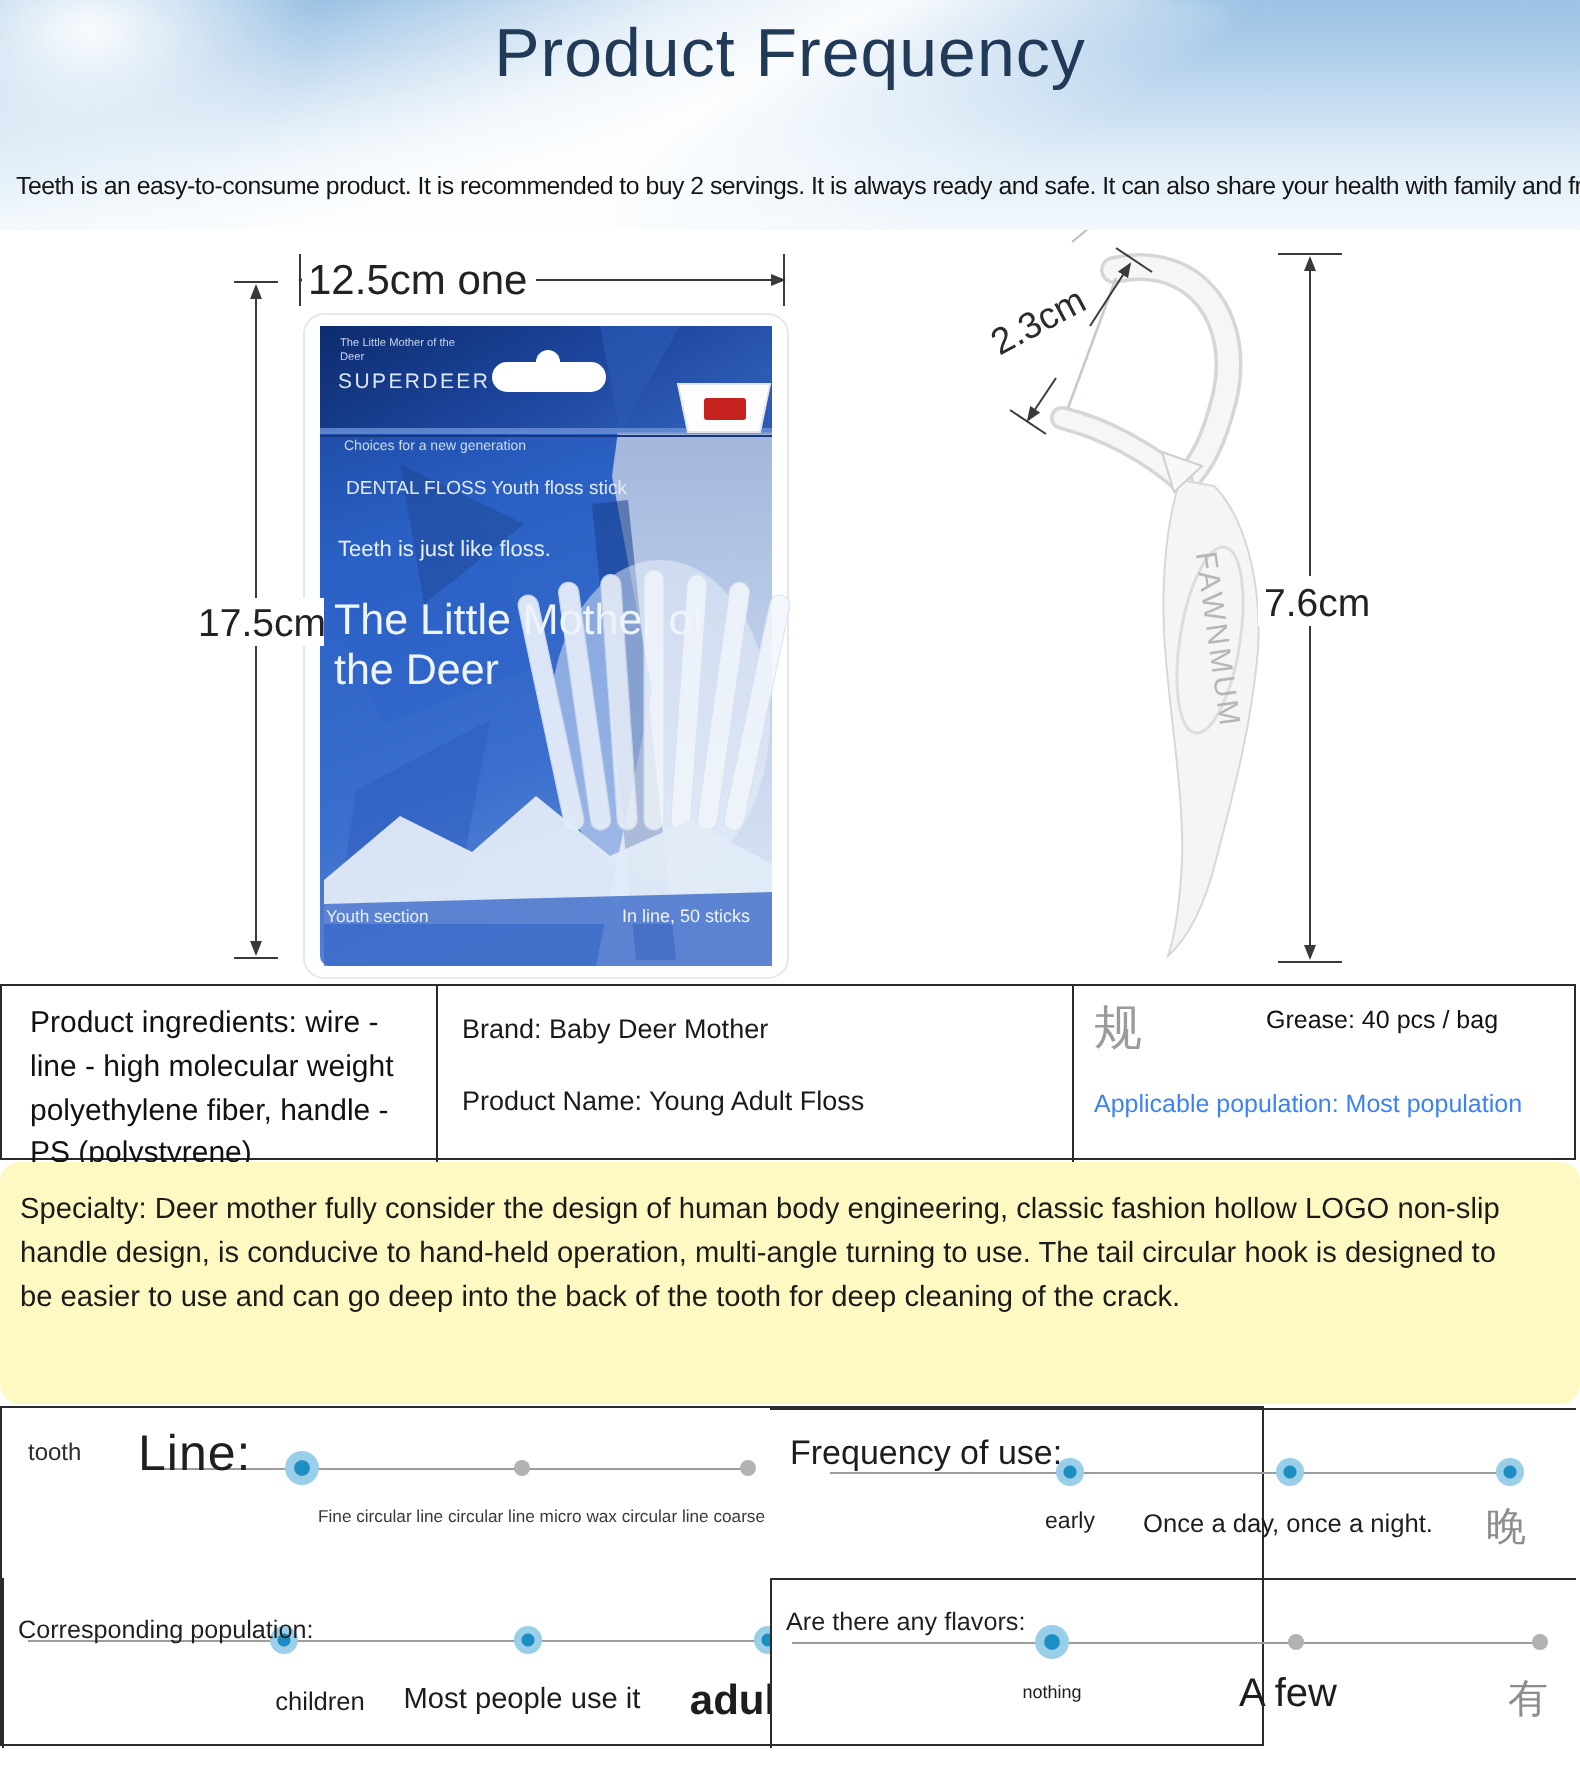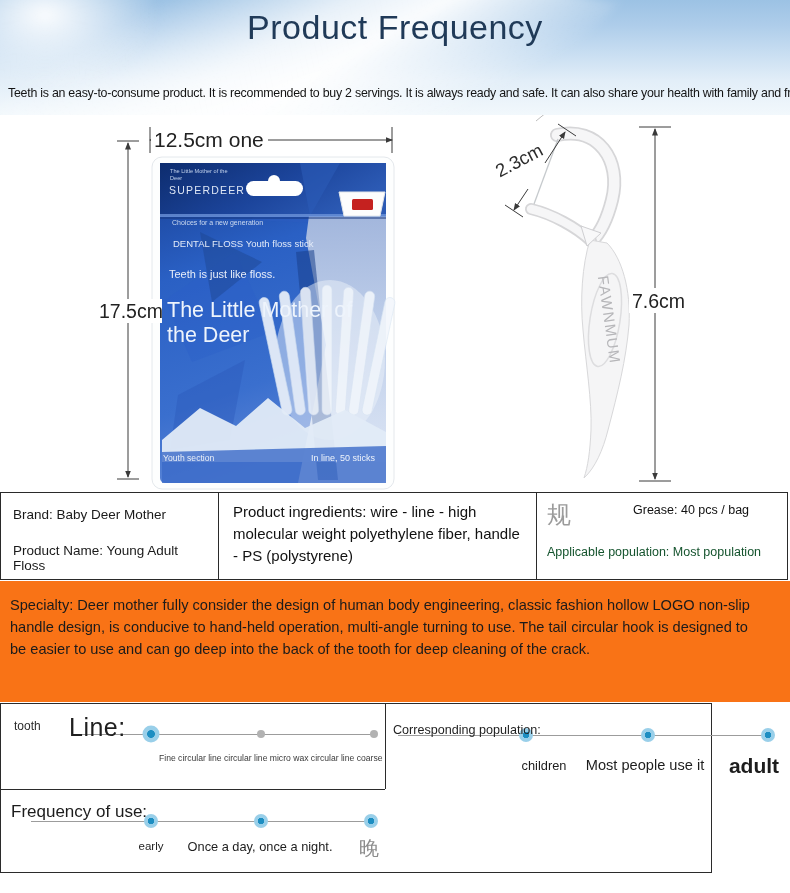--- a/index.html
+++ b/index.html
@@ -41,29 +41,29 @@
   }
   .spec-cell{position:relative;box-sizing:border-box;}
   .spec-cell + .spec-cell{border-left:1px solid #2a2a2a;}
   .cell-brand{padding:14px 6px 0 12px;font-size:13.5px;}
   .cell-brand .row2{margin-top:21px;}
   .cell-ingredients{padding:8px 10px 0 14px;font-size:15px;line-height:1.45;color:#111;}
   .cell-spec{padding:8px 6px 0 10px;}
   .spec-row1{display:flex;align-items:flex-start;}
   .cjk{font-size:24px;color:#9b9b9b;line-height:1;margin-top:2px;}
   .grease{font-size:12.5px;margin:2px 0 0 62px;color:#111;}
-  .applicable{font-size:12.5px;margin-top:18px;color:#14532d;}
+  .applicable{font-size:12.5px;margin-top:18px;color:#3b82f6;}
   
   .specialty{
-    position:absolute;top:581px;left:0;width:790px;height:121px;background:#f97316;box-sizing:border-box;
-    padding:13px 27px 0 10px;font-size:14.6px;line-height:1.52;color:#1b1b1b;
+    position:absolute;top:581px;left:0;width:790px;height:121px;background:#fef9c3;box-sizing:border-box;
+    padding:13px 27px 0 10px;font-size:14.6px;line-height:1.52;color:#1b1b1b;border-radius:10px;
   }
   
   .attr-grid{
-    position:absolute;top:703px;left:0;width:712px;height:170px;
+    position:absolute;top:703px;left:0;width:632px;height:170px;
     display:grid;grid-template-columns:384px 403px;grid-template-rows:85px 85px;
     border:1px solid #2b2b2b;box-sizing:border-box;background:#fff;
   }
   .attr-cell{position:relative;box-sizing:border-box;overflow:hidden;}
   .attr-cell.c2,.attr-cell.c4{border-left:1px solid #2b2b2b;}
   .attr-cell.c3,.attr-cell.c4{border-top:1px solid #2b2b2b;}
   .slider-line{position:absolute;height:1px;background:#9c9c9c;z-index:0;}
   .dot{position:absolute;border-radius:50%;transform:translate(-50%,-50%);z-index:1;}
   .dot.blue{width:14px;height:14px;background:radial-gradient(circle,#1d8ec2 0 3px,#99cfe9 3.5px);}
   .dot.active{width:17px;height:17px;background:radial-gradient(circle,#1d8ec2 0 3.6px,#99cfe9 4.2px);}
@@ -213,26 +213,26 @@
       <text x="154" y="147" font-size="21" fill="#222">12.5cm one</text>
       <rect x="96" y="299" width="66" height="24" fill="#ffffff"></rect>
       <text x="99" y="318" font-size="19.5" fill="#222">17.5cm</text>
       <text transform="translate(522,166) rotate(-28)" text-anchor="middle" font-size="18.5" fill="#2c2c2c">2.3cm</text>
       <rect x="629" y="288" width="64" height="25" fill="#ffffff"></rect>
       <text x="632" y="308" font-size="19.5" fill="#222">7.6cm</text>
     </svg>
   </div>
 
   <div class="spec-table">
+    <div class="spec-cell cell-ingredients">
+      <div>Product ingredients: wire - line - high molecular weight polyethylene fiber, handle - PS (polystyrene)</div>
+    </div>
     <div class="spec-cell cell-brand">
       <div>Brand: Baby Deer Mother</div>
       <div class="row2">Product Name: Young Adult Floss</div>
-    </div>
-    <div class="spec-cell cell-ingredients">
-      <div>Product ingredients: wire - line - high molecular weight polyethylene fiber, handle - PS (polystyrene)</div>
     </div>
     <div class="spec-cell cell-spec">
       <div class="spec-row1">
         <span class="cjk">规</span>
         <span class="grease">Grease: 40 pcs / bag</span>
       </div>
       <div class="applicable">Applicable population: Most population</div>
     </div>
   </div>
 
@@ -241,38 +241,48 @@
   <div class="attr-grid">
 
     <div class="attr-cell c1">
       <div class="corner-label">tooth</div>
       <div class="line-label">Line:</div>
       <div class="slider-line" style="left:75px;top:30px;width:299px;"></div>
       <div class="dot active" style="left:150px;top:30px;"></div>
       <div class="dot gray" style="left:260px;top:30px;"></div>
       <div class="dot gray" style="left:373px;top:30px;"></div>
       <div class="sub-label">Fine circular line circular line micro wax circular line coarse line flat line</div>
+    </div>
+
+    <div class="attr-cell c3">
+      <div class="cell-label-md">Frequency of use:</div>
+      <div class="slider-line" style="left:30px;top:31px;width:341px;"></div>
+      <div class="dot blue" style="left:150px;top:31px;"></div>
+      <div class="dot blue" style="left:260px;top:31px;"></div>
+      <div class="dot blue" style="left:370px;top:31px;"></div>
+      <div class="opt sz-s" style="left:150px;top:50px;">early</div>
+      <div class="opt sz-m" style="left:259px;top:49px;">Once a day, once a night.</div>
+      <div class="opt sz-l2 cjk-gray" style="left:368px;top:45px;">晚</div>
     </div>
 
     <div class="attr-cell c2">
       <div class="cell-label-sm">Corresponding population:</div>
       <div class="slider-line" style="left:12px;top:31px;width:372px;"></div>
       <div class="dot blue" style="left:140px;top:31px;"></div>
       <div class="dot blue" style="left:262px;top:31px;"></div>
       <div class="dot blue" style="left:382px;top:31px;"></div>
       <div class="opt sz-m" style="left:158px;top:54px;">children</div>
       <div class="opt sz-m2" style="left:259px;top:53px;">Most people use it</div>
       <div class="opt sz-l" style="left:368px;top:50px;">adult</div>
     </div>
 
-    <div class="attr-cell c3">
-      <div class="cell-label-md">Frequency of use:</div>
-      <div class="slider-line" style="left:30px;top:31px;width:341px;"></div>
-      <div class="dot blue" style="left:150px;top:31px;"></div>
-      <div class="dot blue" style="left:260px;top:31px;"></div>
-      <div class="dot blue" style="left:370px;top:31px;"></div>
-      <div class="opt sz-s" style="left:150px;top:50px;">early</div>
-      <div class="opt sz-m" style="left:259px;top:49px;">Once a day, once a night.</div>
-      <div class="opt sz-l2 cjk-gray" style="left:368px;top:45px;">晚</div>
-    </div>
-
+    <div class="attr-cell c4">
+      <div class="cell-label-sm" style="top:14px;">Are there any flavors:</div>
+      <div class="slider-line" style="left:10px;top:31px;width:376px;"></div>
+      <div class="dot active" style="left:140px;top:31px;"></div>
+      <div class="dot gray" style="left:262px;top:31px;"></div>
+      <div class="dot gray" style="left:384px;top:31px;"></div>
+      <div class="opt sz-xs" style="left:140px;top:51px;">nothing</div>
+      <div class="opt sz-l2" style="left:258px;top:46px;">A few</div>
+      <div class="opt sz-l2 cjk-gray" style="left:378px;top:46px;">有</div>
+    </div>
   </div>
 </div>
 
 </body></html>

